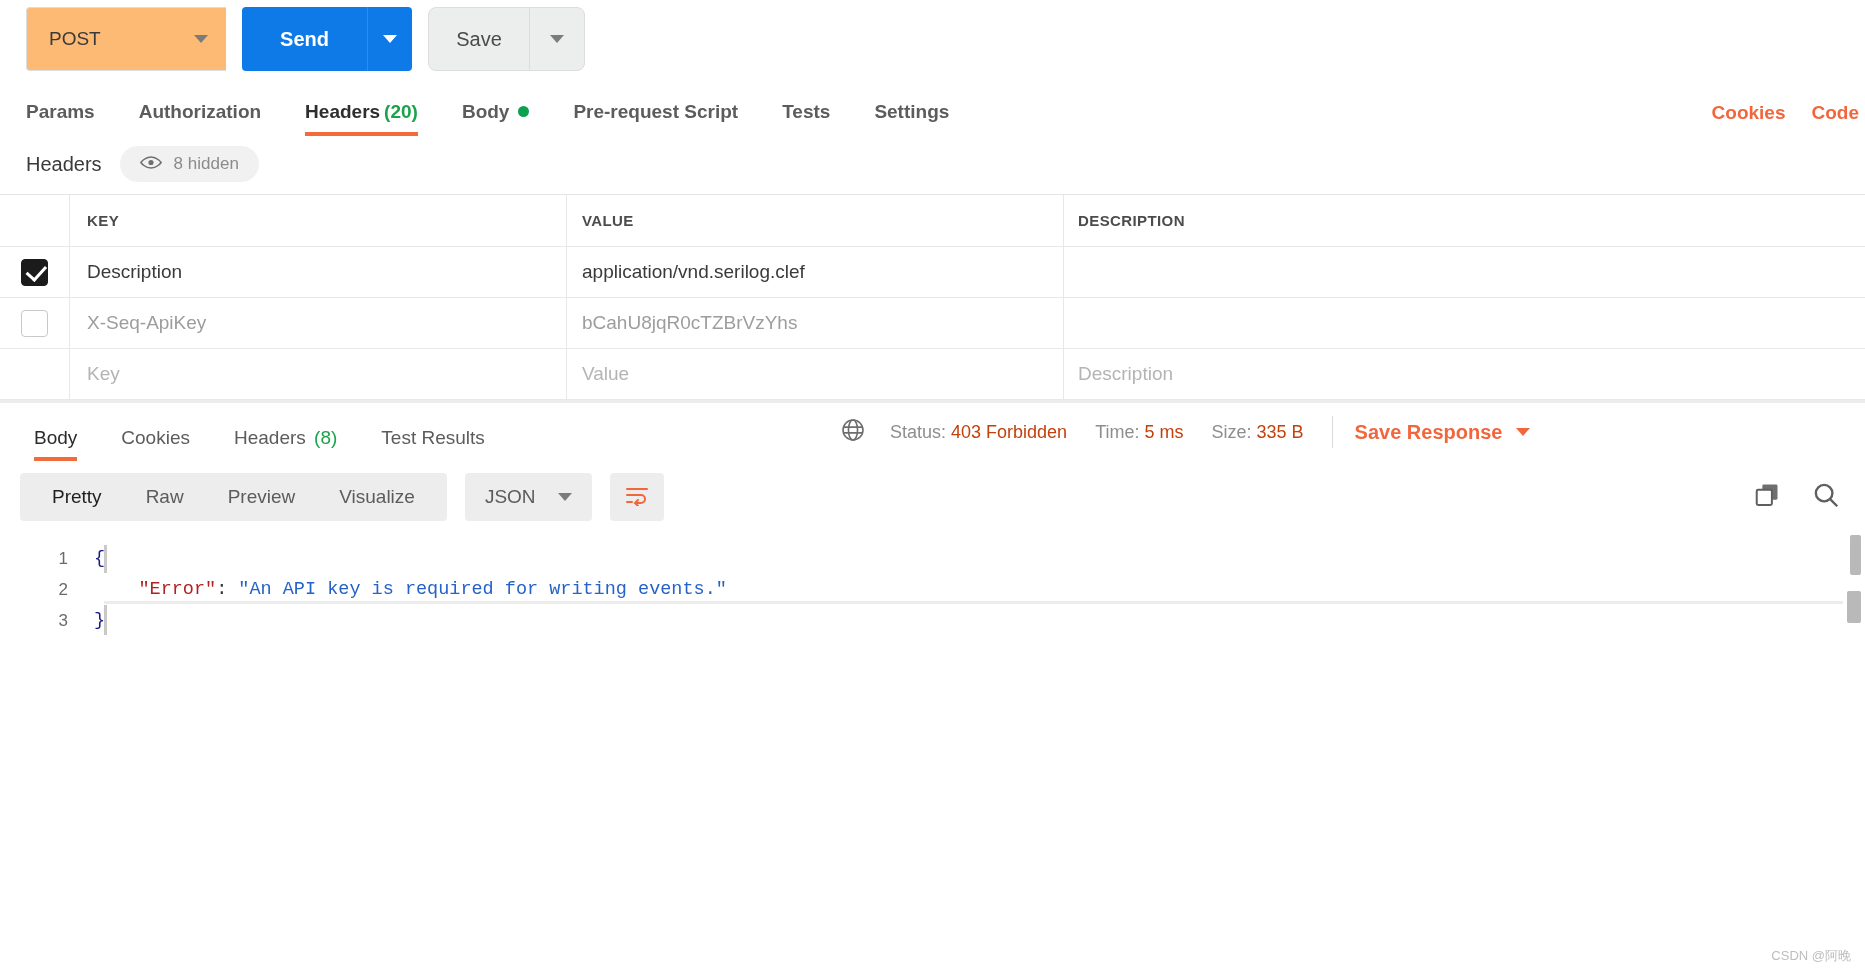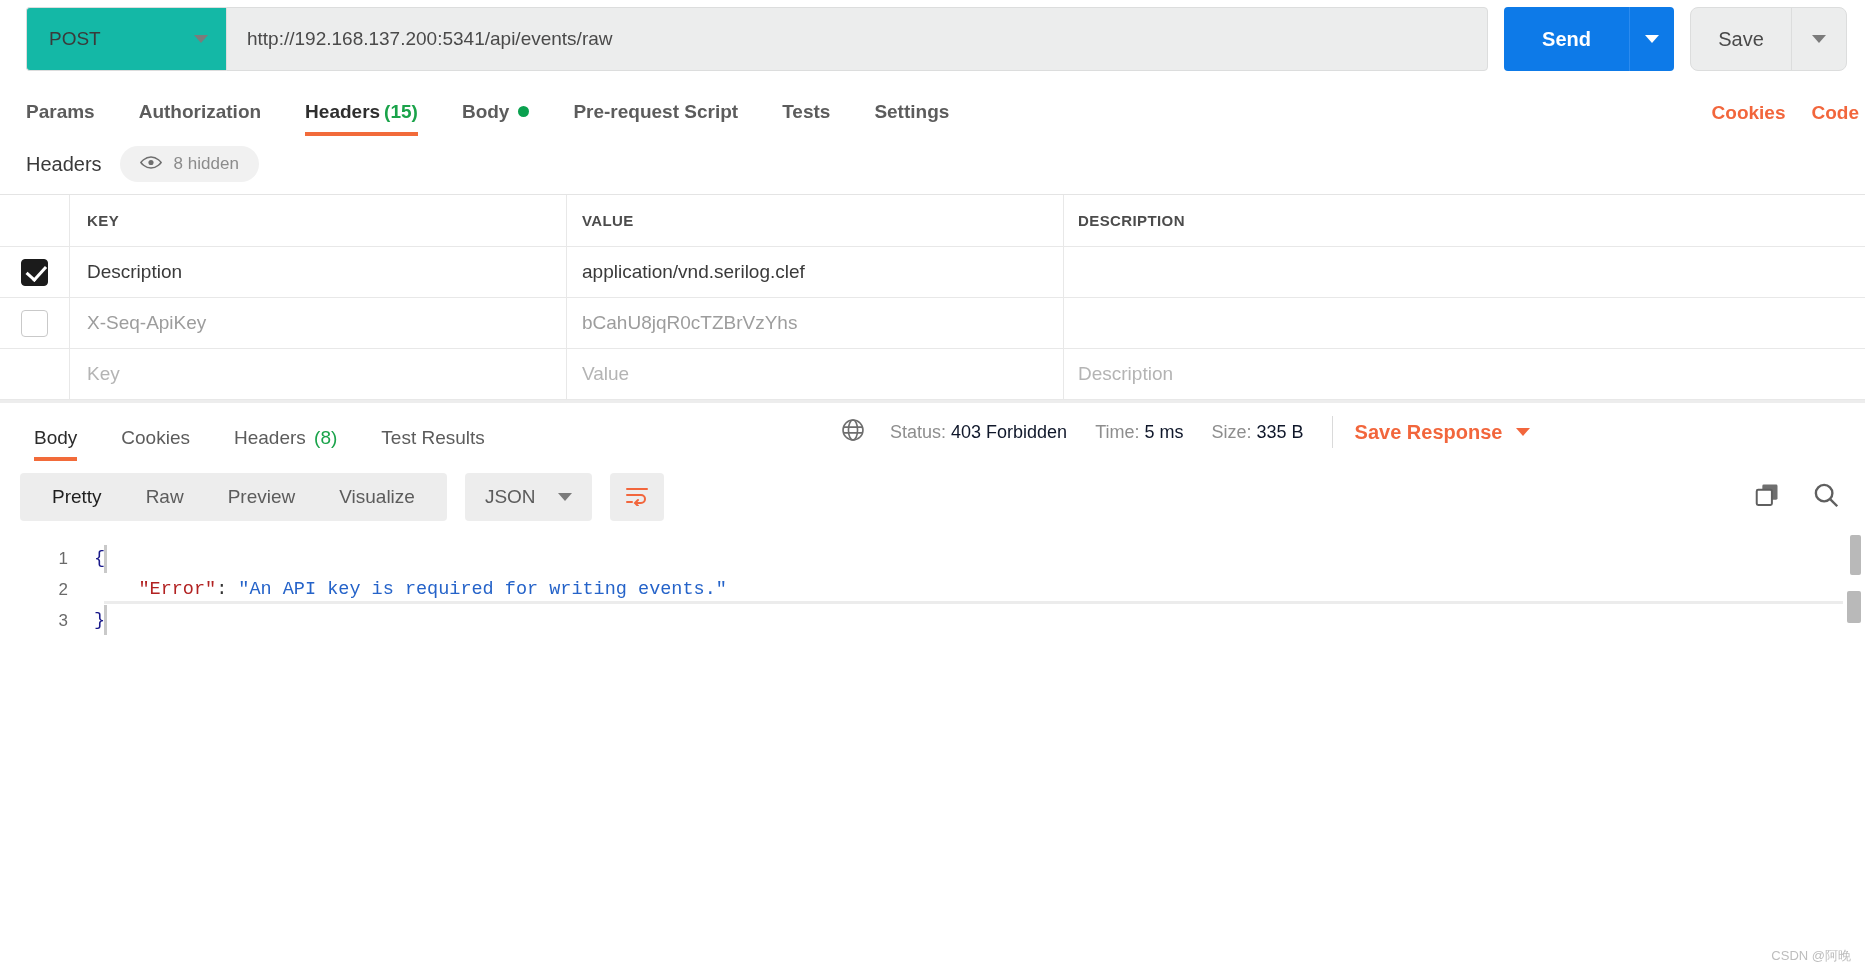--- a/index.html
+++ b/index.html
@@ -61,21 +61,21 @@
 
   
   .urlbar {
     display: flex;
     align-items: center;
     padding: 0 18px 0 26px;
     height: 78px;
   }
   .method-box {
     width: 200px; height: 64px;
-    background: #14b8a6;
+    background: #fdba74;
     border: 1px solid #dcdddd;
     border-right: none;
     border-radius: 4px 0 0 4px;
     display: flex; align-items: center;
     justify-content: space-between;
     padding: 0 18px 0 22px;
     cursor: pointer;
   }
   .method-text { font-size: 19px; color: #3a3a3a; }
   .caret {
@@ -329,21 +329,21 @@
   }
   .rtab .count { color: #1aa34a; margin-left: 3px; }
   .resp-meta {
     position:absolute;
     left: 840px; bottom: 13px;
     display:flex; align-items:center; gap: 0;
     font-size: 18px;
   }
   .globe { margin-right: 24px; }
   .meta-item { margin-right: 28px; color: #8e8e8e; }
-  .meta-item b { font-weight: 400; color: #0f172a; margin-left: 5px; }
+  .meta-item b { font-weight: 400; color: #c2410c; margin-left: 5px; }
   .meta-sep {
     width: 1px; height: 32px; background: #dadada; margin: 0 22px 0 0;
   }
   .save-resp {
     display:flex; align-items:center; gap: 14px;
     color:#f2663c; font-size: 20px; font-weight: bold;
     cursor: pointer;
   }
   .save-resp .caret { border-top-color: #f2663c; }
 
@@ -452,21 +452,20 @@
 <body>
 
 <div class="app">
 
 
   <div class="urlbar">
     <div class="method-box">
       <span class="method-text">POST</span>
       <span class="caret"></span>
     </div>
-    <div class="url-input">http://192.168.137.200:5341/api/events/raw</div>
     <div class="send-group">
       <div class="send-btn">Send</div>
       <div class="send-caret">
         <span class="caret"></span>
       </div>
     </div>
     <div class="save-group">
       <div class="save-btn">Save</div>
       <div class="save-caret">
         <span class="caret"></span>
@@ -475,21 +474,21 @@
   </div>
 
   <div class="req-tabs">
     <div class="tab">
       <span>Params</span>
     </div>
     <div class="tab">
       <span>Authorization</span>
     </div>
     <div class="tab active">
-      <span>Headers</span><span class="count">(15)</span>
+      <span>Headers</span><span class="count">(20)</span>
     </div>
     <div class="tab">
       <span>Body</span><span class="dot"></span>
     </div>
     <div class="tab">
       <span>Pre-request Script</span>
     </div>
     <div class="tab">
       <span>Tests</span>
     </div>

